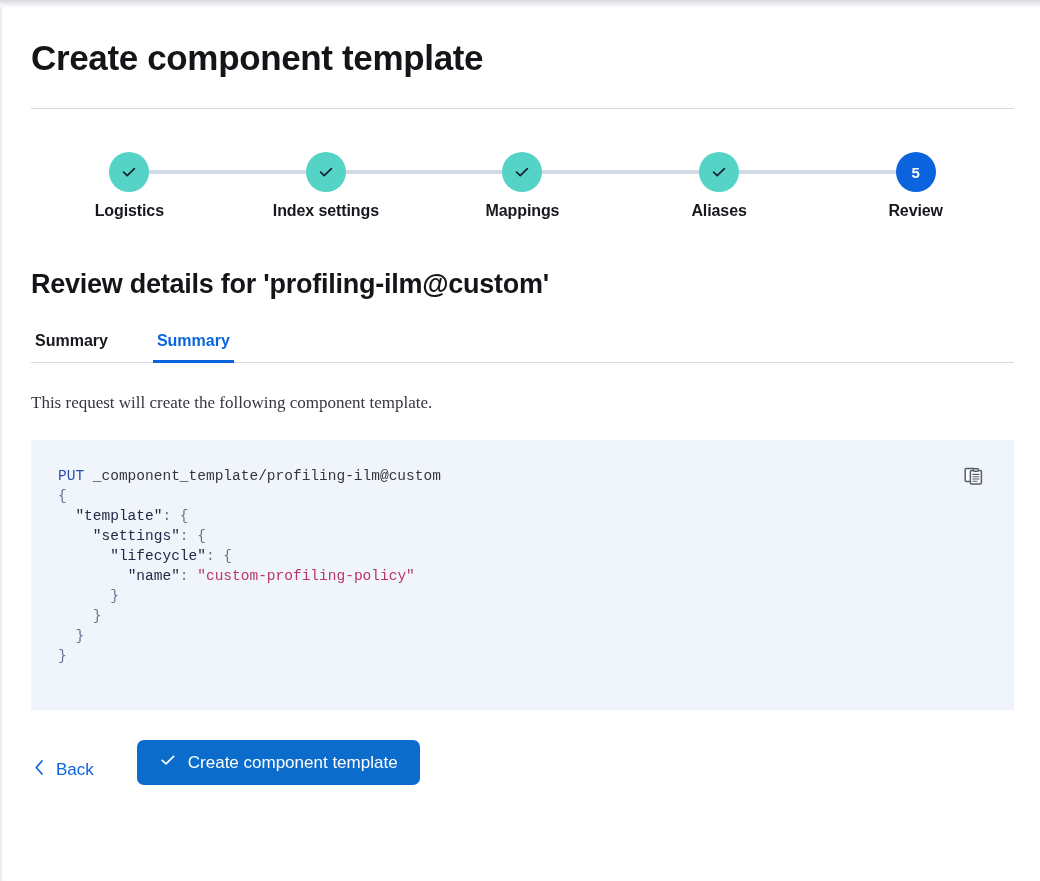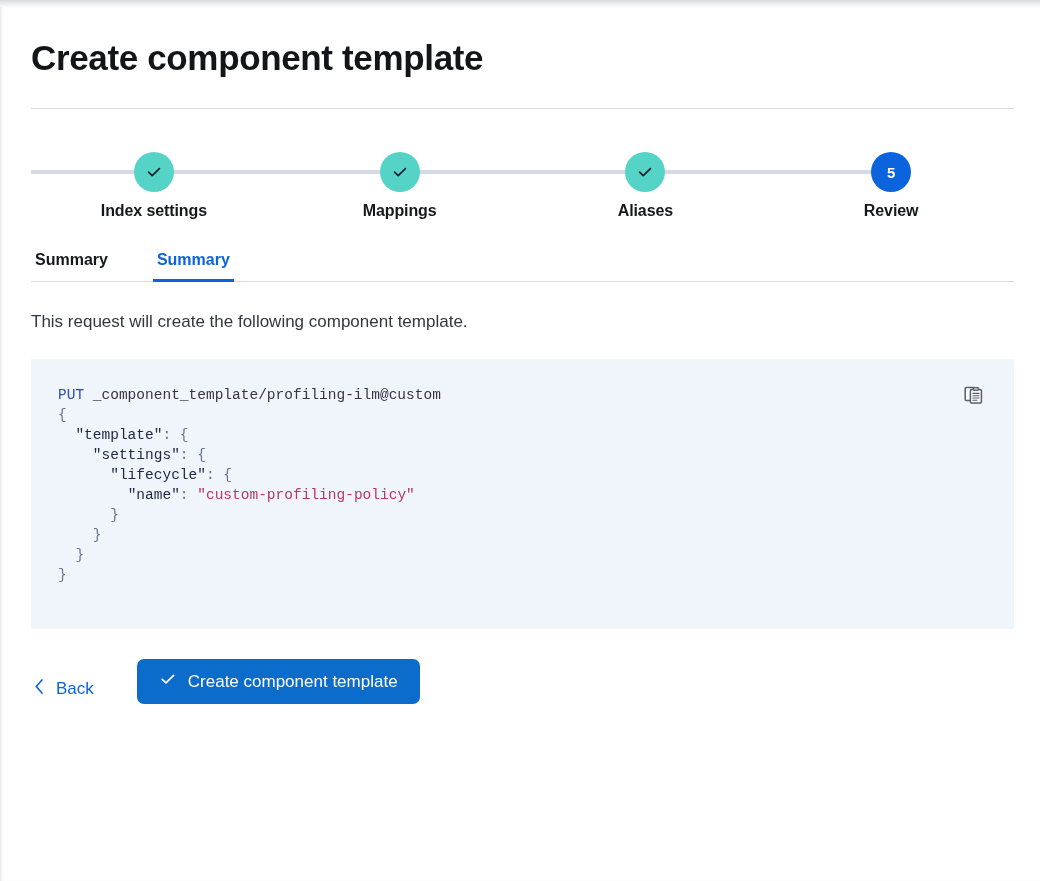--- a/index.html
+++ b/index.html
@@ -167,20 +167,21 @@
     z-index: 1;
   }
 
   
   #request-description {
     margin: 0;
     padding-top: 28px;
     font-size: 17px;
     line-height: 24px;
     color: #343741;
+    font-family: Liberation Serif, serif;
   }
 
   
   #code-block {
     position: relative;
     margin-top: 25px;
     width: 983px;
     height: 270px;
     background: #f0f4fb;
     box-sizing: border-box;
@@ -259,20 +260,32 @@
 <div id="top-chrome-strip"></div>
 
 <div id="page-shell">
   <div class="content-wrap">
 
     <h1 id="page-title">Create component template</h1>
     <div id="title-divider"></div>
 
     <div id="stepper">
 
+      <div class="step">
+        <div class="step-circle-row">
+
+          <div class="step-line right"></div>
+          <div class="step-circle">
+            <svg width="18" height="18" viewBox="0 0 18 18" aria-hidden="true">
+              <path d="M3.6 9.2 L7.2 12.6 L14.4 5.6" fill="none" stroke="#14222b" stroke-width="1.7" stroke-linecap="round" stroke-linejoin="round"></path>
+            </svg>
+          </div>
+        </div>
+        <div class="step-label">Logistics</div>
+      </div>
 
       <div class="step">
         <div class="step-circle-row">
           <div class="step-line left"></div>
           <div class="step-line right"></div>
           <div class="step-circle">
             <svg width="18" height="18" viewBox="0 0 18 18" aria-hidden="true">
               <path d="M3.6 9.2 L7.2 12.6 L14.4 5.6" fill="none" stroke="#14222b" stroke-width="1.7" stroke-linecap="round" stroke-linejoin="round"></path>
             </svg>
           </div>
@@ -310,20 +323,21 @@
         <div class="step-circle-row">
           <div class="step-line left"></div>
 
           <div class="step-circle current">5</div>
         </div>
         <div class="step-label">Review</div>
       </div>
 
     </div>
 
+    <h2 id="review-heading">Review details for 'profiling-ilm@custom'</h2>
 
     <div id="tabs">
       <button class="tab">Summary</button>
       <button class="tab active">Summary</button>
     </div>
 
     <p id="request-description">This request will create the following component template.</p>
 
     <div id="code-block">
       <pre id="code-text"><span class="method">PUT</span> <span class="path">_component_template/profiling-ilm@custom</span>

